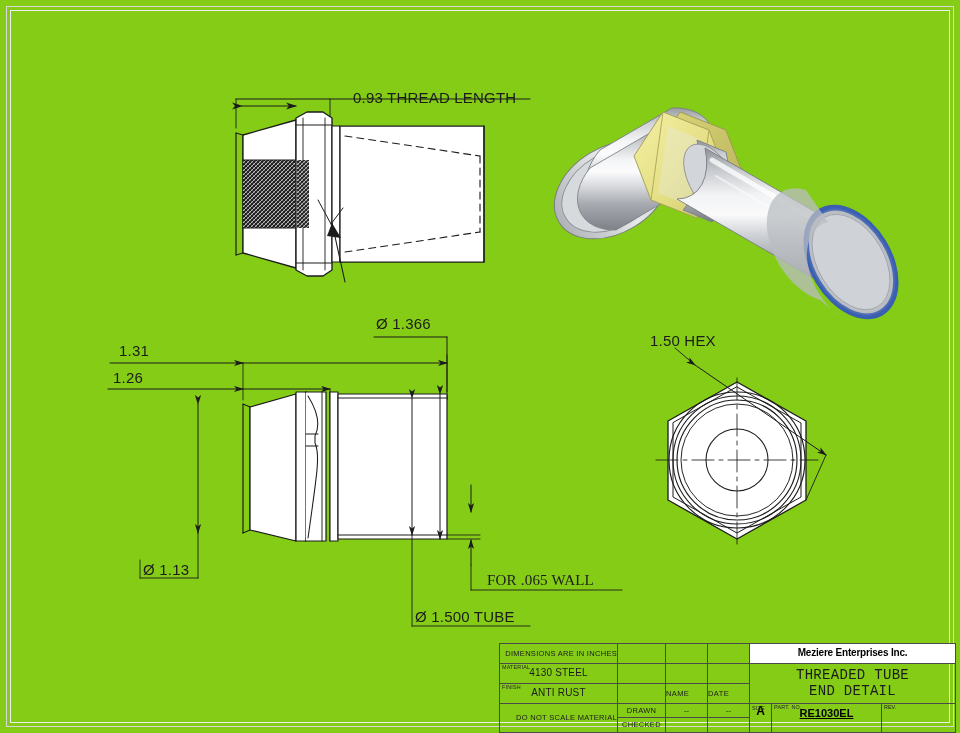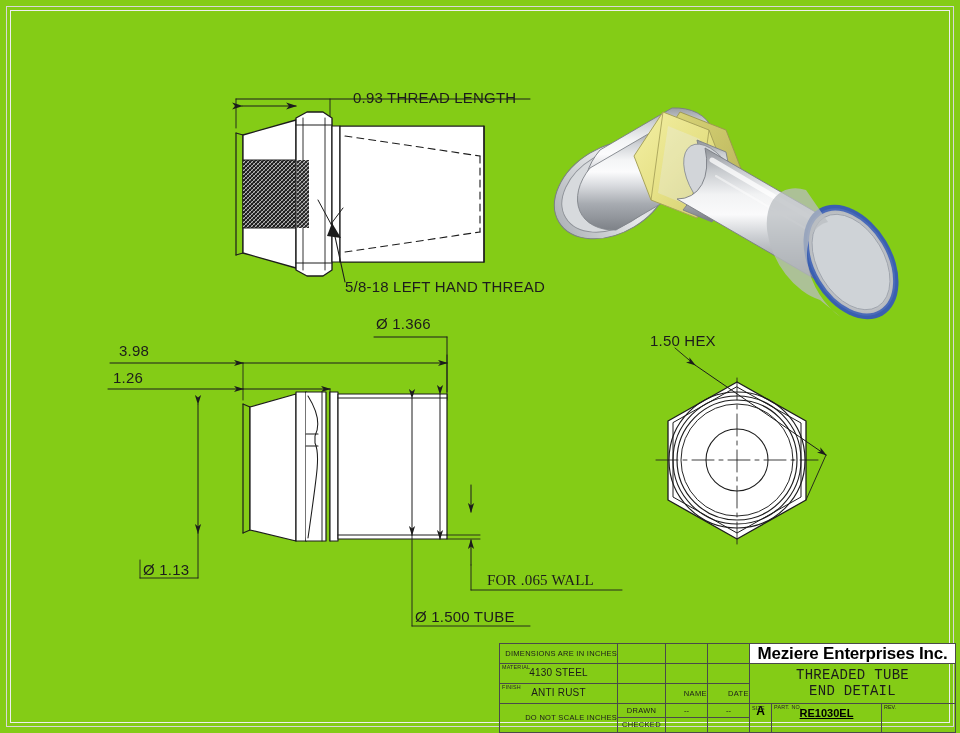--- a/index.html
+++ b/index.html
@@ -84,41 +84,41 @@
     color: #262626;
   }
   .tb-value-lg {
     display: block;
     text-align: center;
     font-size: 10px;
     padding-top: 4px;
     letter-spacing: .2px;
   }
   .tb-colhead {
-    text-align: right;
+    text-align: left;
     font-size: 6.4px;
     letter-spacing: .4px;
   }
   .tb-rowlabel {
     text-align: center;
     padding-left: 3px;
     font-size: 6.4px;
     letter-spacing: .3px;
   }
   .tb-dash {
     text-align: center;
     font-size: 8px;
     color: #333;
   }
   .company-cell {
     text-align: center;
     background: #ffffff;
   }
   #company-name {
-    font-size: 17px;
+    font-size: 10px;
     font-weight: bold;
     letter-spacing: -0.2px;
     color: #000000;
   }
   .drawing-title-cell { text-align: center; font-family: Liberation Mono, monospace; }
   .dt-line {
     display: block;
     font-size: 14px;
     line-height: 1.12;
     letter-spacing: .3px;
@@ -396,25 +396,24 @@
         <ellipse cx="0" cy="0" rx="37" ry="57" fill="url(#gBoreEnd)" stroke="#4a6bb8" stroke-width="2.2"></ellipse>
         <ellipse cx="0" cy="0" rx="33" ry="52" fill="#cfd3d7" stroke="#9aa0a8" stroke-width="0.8"></ellipse>
       </g>
 
       <path d="M828,222 L806,190 A33,52 -31 0 0 820,300 L842,318 A37,57 -31 0 1 828,222 Z" fill="#b9bdc2" opacity="0.75" stroke="none"></path>
     </g>
   </svg>
 
   <div class="dim-text" style="left:353px; top:89px;">0.93 THREAD LENGTH</div>
 
-  <div class="dim-text" style="left:345px; top:278px;">5/8-18 LEFT HAND THREAD</div>
 
   <div class="dim-text" style="left:376px; top:315px;">Ø 1.366</div>
 
-  <div class="dim-text" style="left:119px; top:342px;">3.98</div>
+  <div class="dim-text" style="left:119px; top:342px;">1.31</div>
 
   <div class="dim-text" style="left:113px; top:369px;">1.26</div>
 
   <div class="dim-text" style="left:143px; top:561px;">Ø 1.13</div>
 
   <div class="dim-text" style="left:415px; top:608px;">Ø 1.500 TUBE</div>
 
   <div class="dim-text" style="left:487px; top:572px;font-family:Liberation Serif, serif;">FOR .065 WALL</div>
 
   <div class="dim-text" style="left:650px; top:332px;">1.50 HEX</div>
@@ -465,21 +464,21 @@
               <span class="tb-minilabel">FINISH</span>
               <span class="tb-value-lg">ANTI RUST</span>
             </div>
           </td>
           <td></td>
           <td class="tb-colhead">NAME</td>
           <td class="tb-colhead">DATE</td>
         </tr>
 
         <tr>
-          <td rowspan="2" class="tb-note" style="height:28px;">DO  NOT  SCALE  INCHES</td>
+          <td rowspan="2" class="tb-note" style="height:28px;">DO  NOT  SCALE  MATERIAL</td>
           <td class="tb-rowlabel">DRAWN</td>
           <td class="tb-dash">--</td>
           <td class="tb-dash">--</td>
           <td rowspan="2" style="height:16px;">
             <div class="tb-lblwrap">
               <span class="tb-minilabel">SIZE</span>
               <span class="size-letter">A</span>
             </div>
           </td>
           <td rowspan="2">

